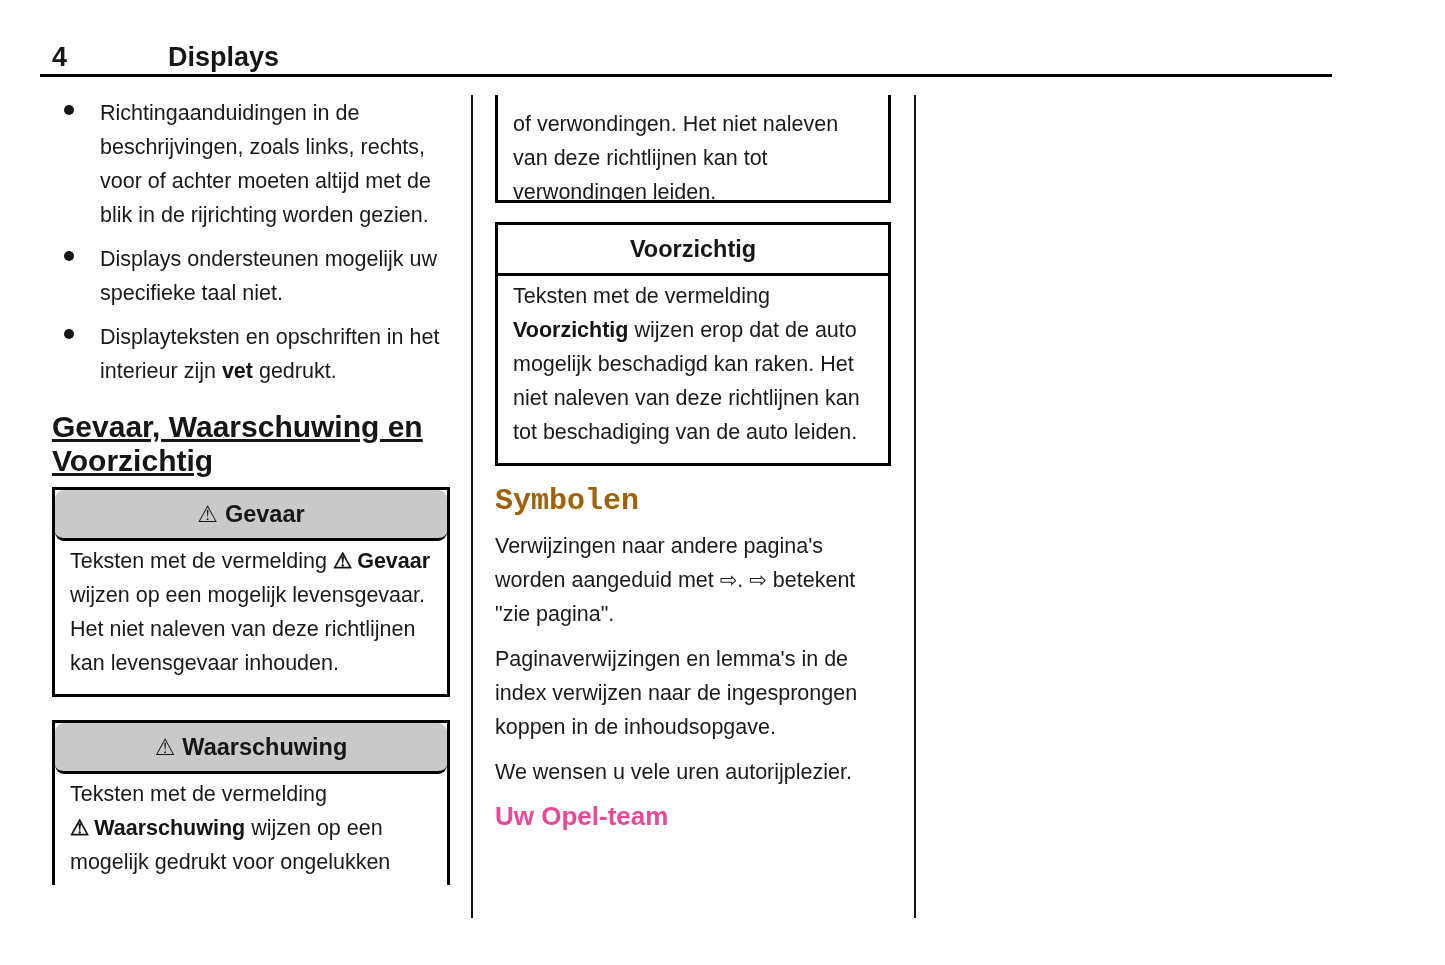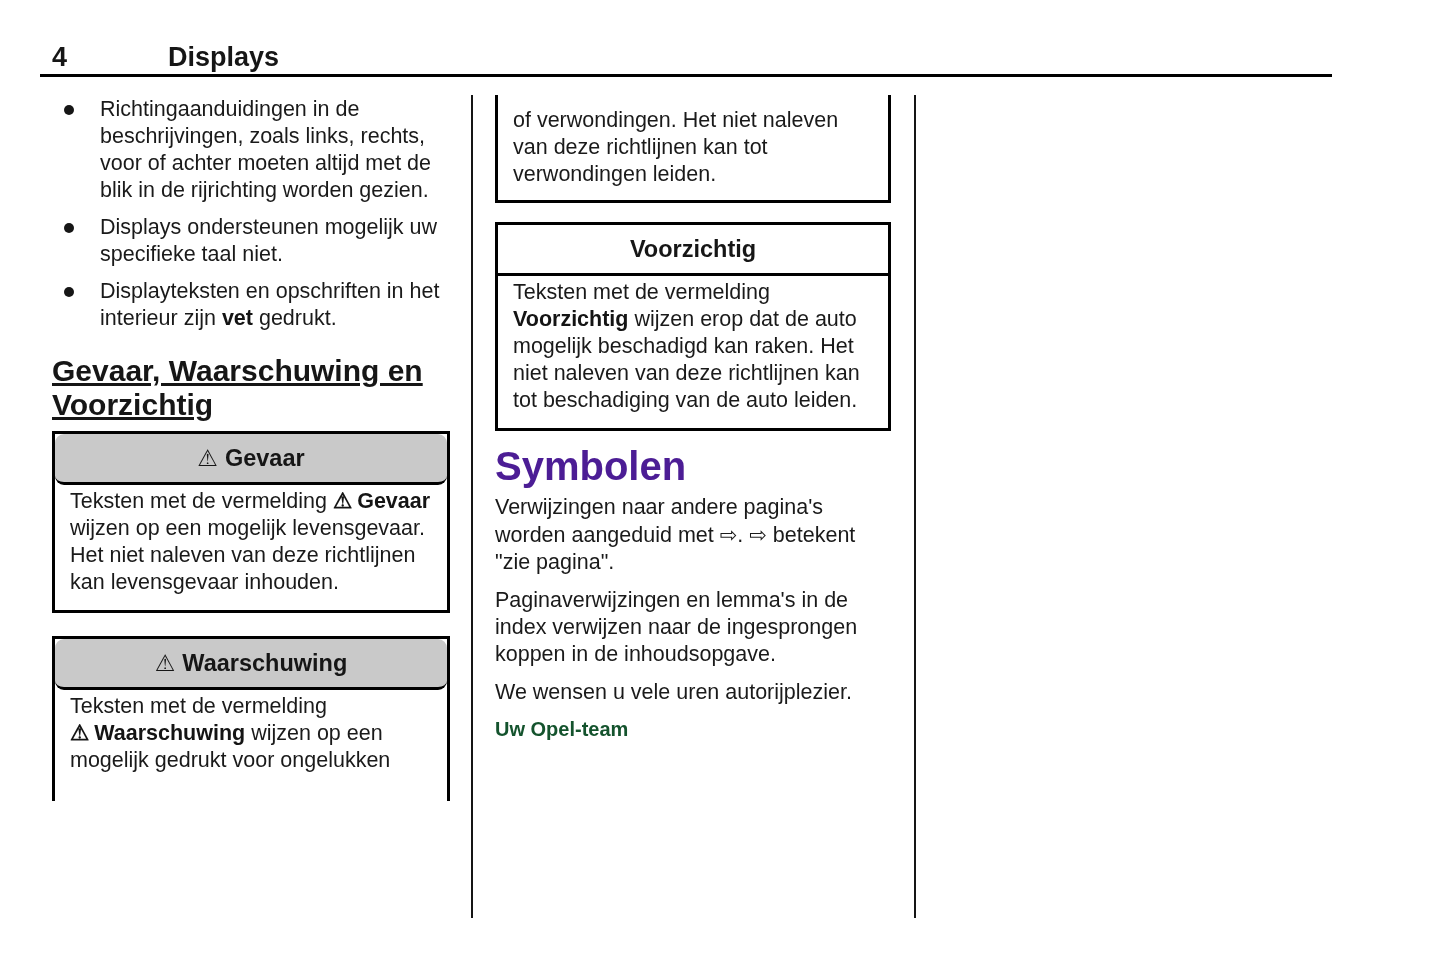--- a/index.html
+++ b/index.html
@@ -33,21 +33,21 @@
   
   .col-divider { position: absolute; top: 95px; width: 2px; height: 823px; background: #151515; }
   .col-divider.d1 { left: 471px; }
   .col-divider.d2 { left: 914px; }
 
   
   .col-left  { position: absolute; left: 52px;  top: 96px;  width: 398px; }
   .col-mid   { position: absolute; left: 495px; top: 95px;  width: 396px; }
 
   
-  .body-text { font-size: 21.5px; line-height: 27px; color: #1a1a1a; }
+  .body-text { font-size: 21.5px; line-height: 34px; color: #1a1a1a; }
 
   
   .bullets { margin: 0; padding: 0; list-style: none; }
   .bullets li { position: relative; padding-left: 48px; margin: 0 0 10px 0; }
   .dot {
     position: absolute; left: 12px; top: 9px;
     width: 10px; height: 10px; border-radius: 50%;
     background: #161616;
   }
 
@@ -93,24 +93,24 @@
     height: 108px;
     padding: 12px 15px 0 15px;
     overflow: hidden;
   }
 
   .caution-box { margin-top: 19px; }
 
   
   .symbols-heading {
     margin: 18px 0 0 0;
-    font-size: 40px; line-height: 34px; font-weight: bold; color: #4c1d95;
+    font-size: 30px; line-height: 34px; font-weight: bold; color: #a16207; font-family: Liberation Mono, monospace;
   }
   .para { margin: 11px 0 0 0; }
-  .signature { margin-top: 12px; font-weight: bold; font-size: 20px; color: #14532d; }
+  .signature { margin-top: 12px; font-weight: bold; font-size: 26px; color: #ec4899; }
   .arrow { font-size: 21px; }
 </style>
 </head>
 <body>
 
 <div class="page">
 
   <div class="page-number">4</div>
   <div class="page-title">Displays</div>
   <div class="header-rule"></div>

